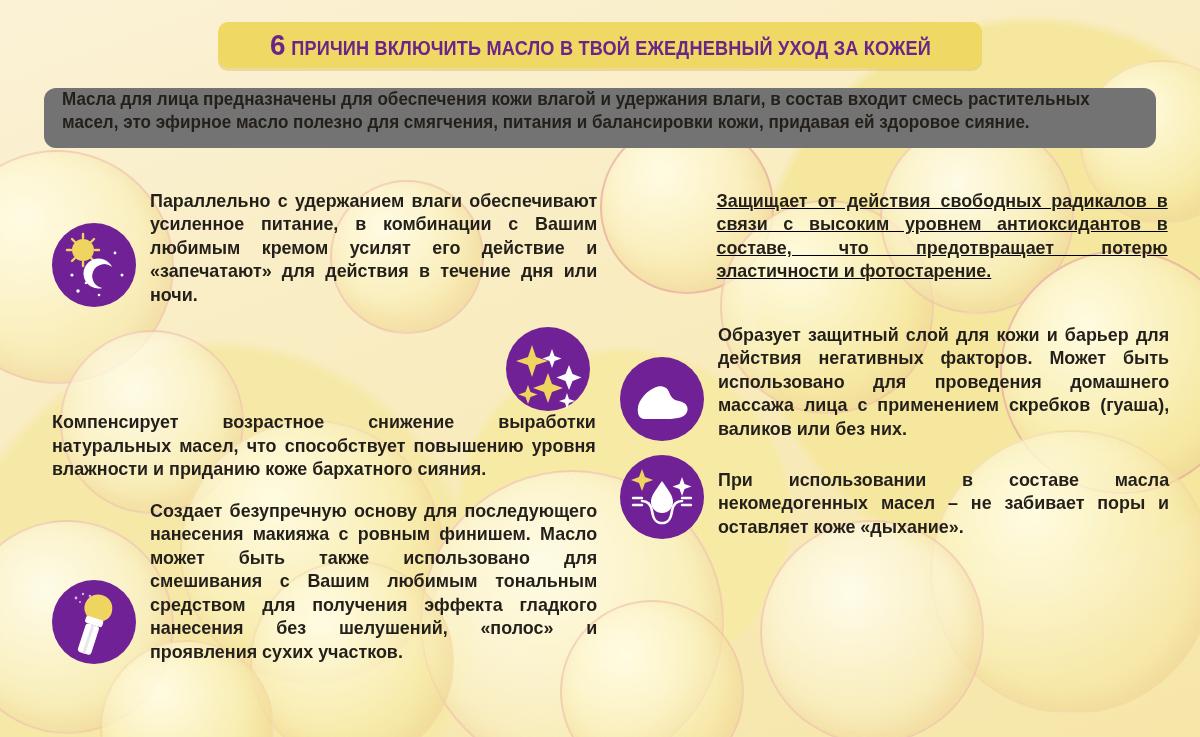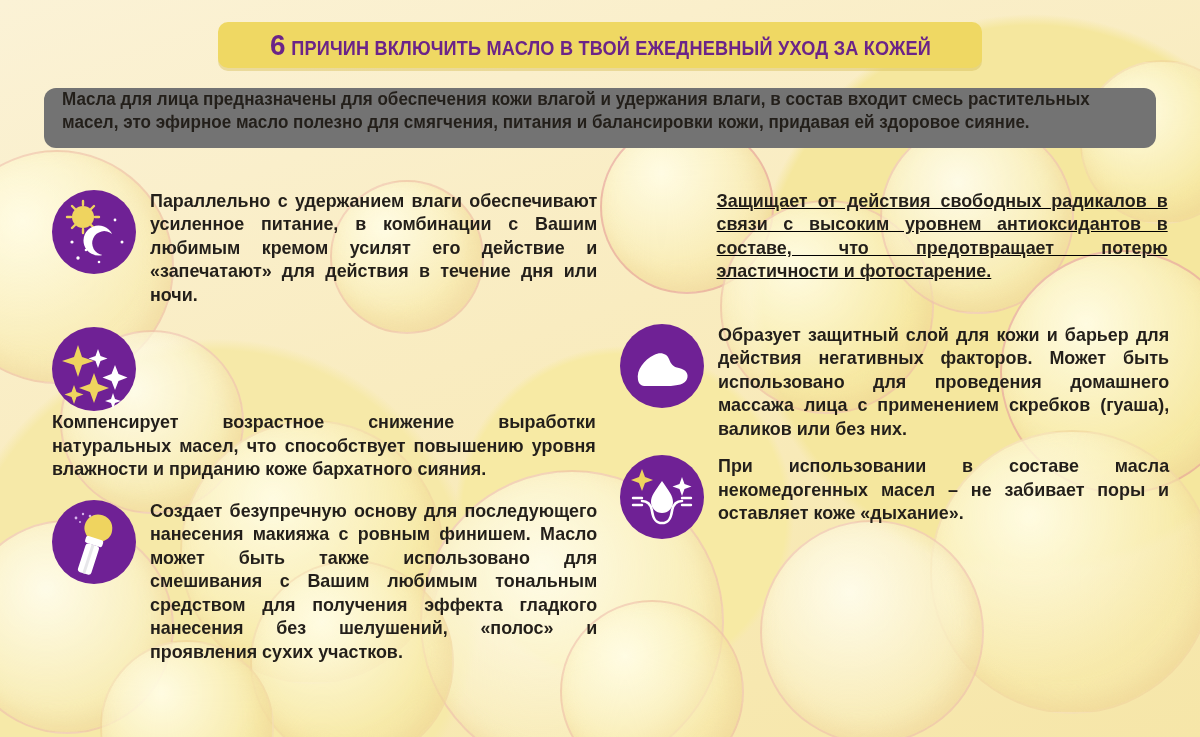--- a/index.html
+++ b/index.html
@@ -64,21 +64,21 @@
   .intro-text{
     color:#231f1a;font-weight:bold;font-size:17.6px;line-height:1.30;
     transform:scaleX(.97);transform-origin:left center;
   }
 
   
   .col{position:absolute;top:190px;}
   .col-left{left:52px;width:552px;}
   .col-right{left:620px;width:556px;}
 
-  .item{display:flex;align-items:flex-start;margin-bottom:14px;}
+  .item{display:flex;align-items:flex-end;margin-bottom:14px;}
   .item .icon-slot{
     flex:0 0 84px;width:84px;height:84px;margin-right:14px;position:relative;
   }
   .item.no-icon .icon-slot{width:0;flex:0 0 0;margin-right:0;}
   .disc{
     width:84px;height:84px;border-radius:50%;
     background:#6f2195;display:block;
   }
   .icon-svg{position:absolute;left:0;top:0;width:84px;height:84px;}
   .body-text{

